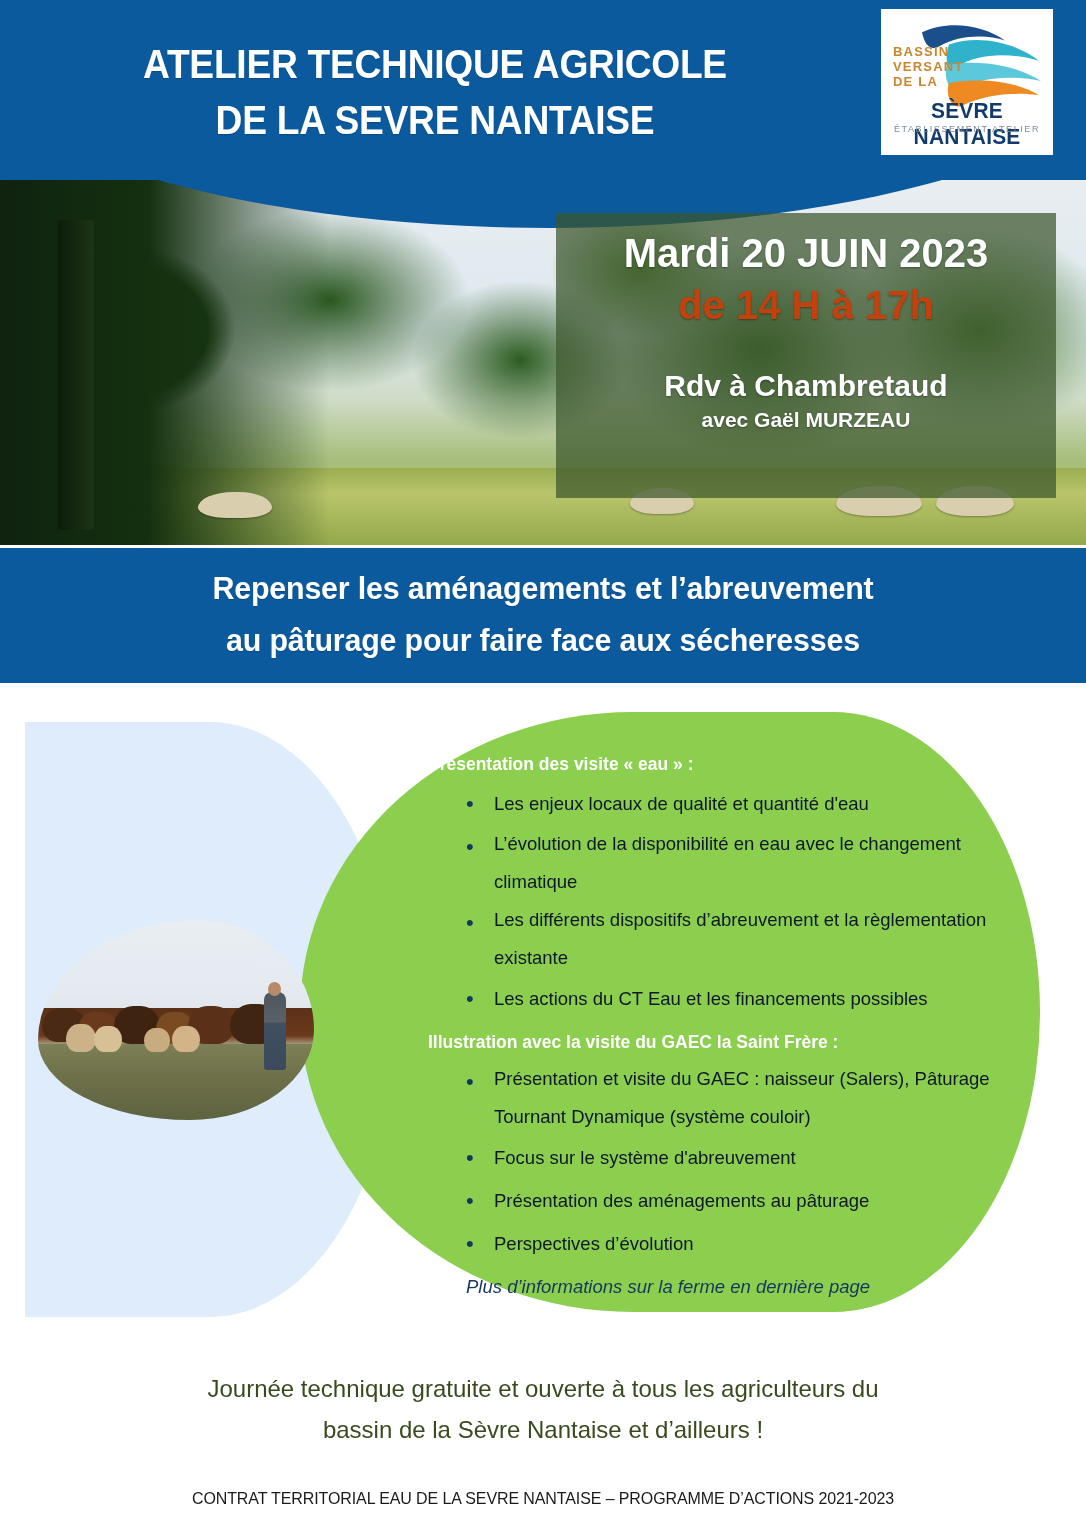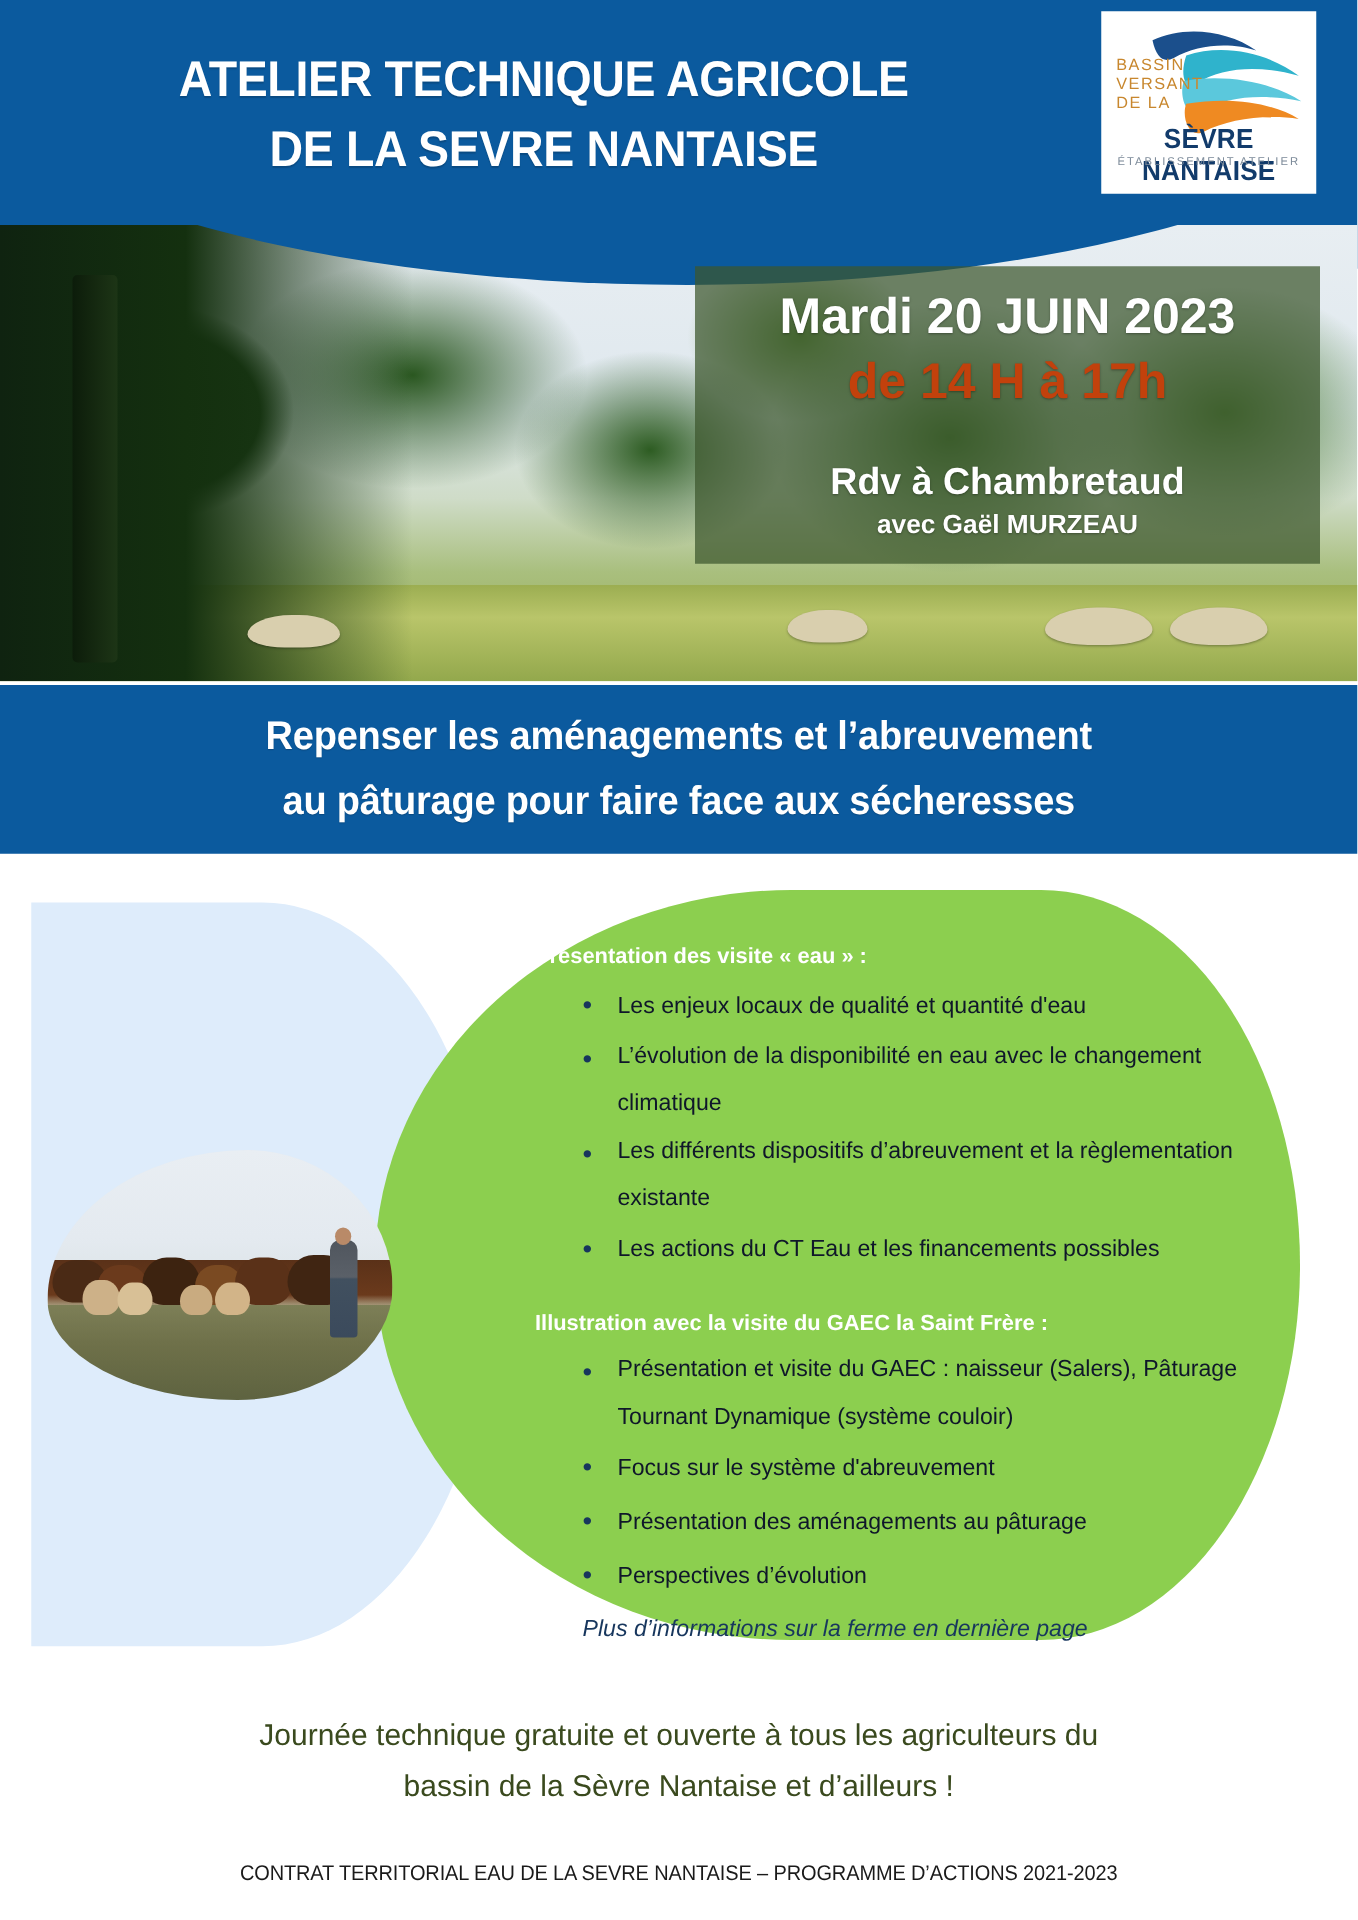--- a/index.html
+++ b/index.html
@@ -53,21 +53,21 @@
     box-sizing: border-box;
     padding: 5px 6px 4px 6px;
   }
   .logo-inner { position: relative; width: 100%; height: 100%; }
   .logo-svg { position: absolute; left: 0; top: 0; width: 100%; height: 100%; }
   .logo-word-bassin {
     position: absolute;
     left: 6px; top: 30px;
     color: #C8872E;
     font-size: 13px;
-    font-weight: normal;
+    font-weight: bold;
     letter-spacing: 1.2px;
     line-height: 15px;
     white-space: pre-line;
   }
   .logo-word-sevre {
     position: absolute;
     left: 2px; top: 84px;
     width: 156px;
     text-align: center;
     color: #123B6B;
@@ -141,21 +141,21 @@
     width: 1180px; height: 190px;
     background: #0B5A9E;
     border-radius: 0 0 50% 50% / 0 0 100% 100%;
     z-index: 4;
   }
 
   
   .date-panel {
     position: absolute;
     left: 556px; top: 213px;
-    width: 500px; height: 238px;
+    width: 500px; height: 285px;
     background: rgba(60,86,45,0.72);
     z-index: 5;
     text-align: center;
     box-sizing: border-box;
     padding-top: 14px;
   }
   .date-line1 {
     color: #ffffff;
     font-size: 40px;
     font-weight: bold;
@@ -270,21 +270,21 @@
     width: 580px;
     z-index: 4;
   }
   .section-heading {
     color: #ffffff;
     font-size: 17.5px;
     font-weight: bold;
     margin: 0 0 6px 0;
     line-height: 24px;
   }
-  .section-heading.second { margin-top: 26px; }
+  .section-heading.second { margin-top: 10px; }
   ul.bullets {
     list-style: none;
     margin: 0 0 0 0;
     padding: 0;
   }
   ul.bullets li {
     position: relative;
     color: #0f172a;
     font-size: 18.5px;
     line-height: 43px;

